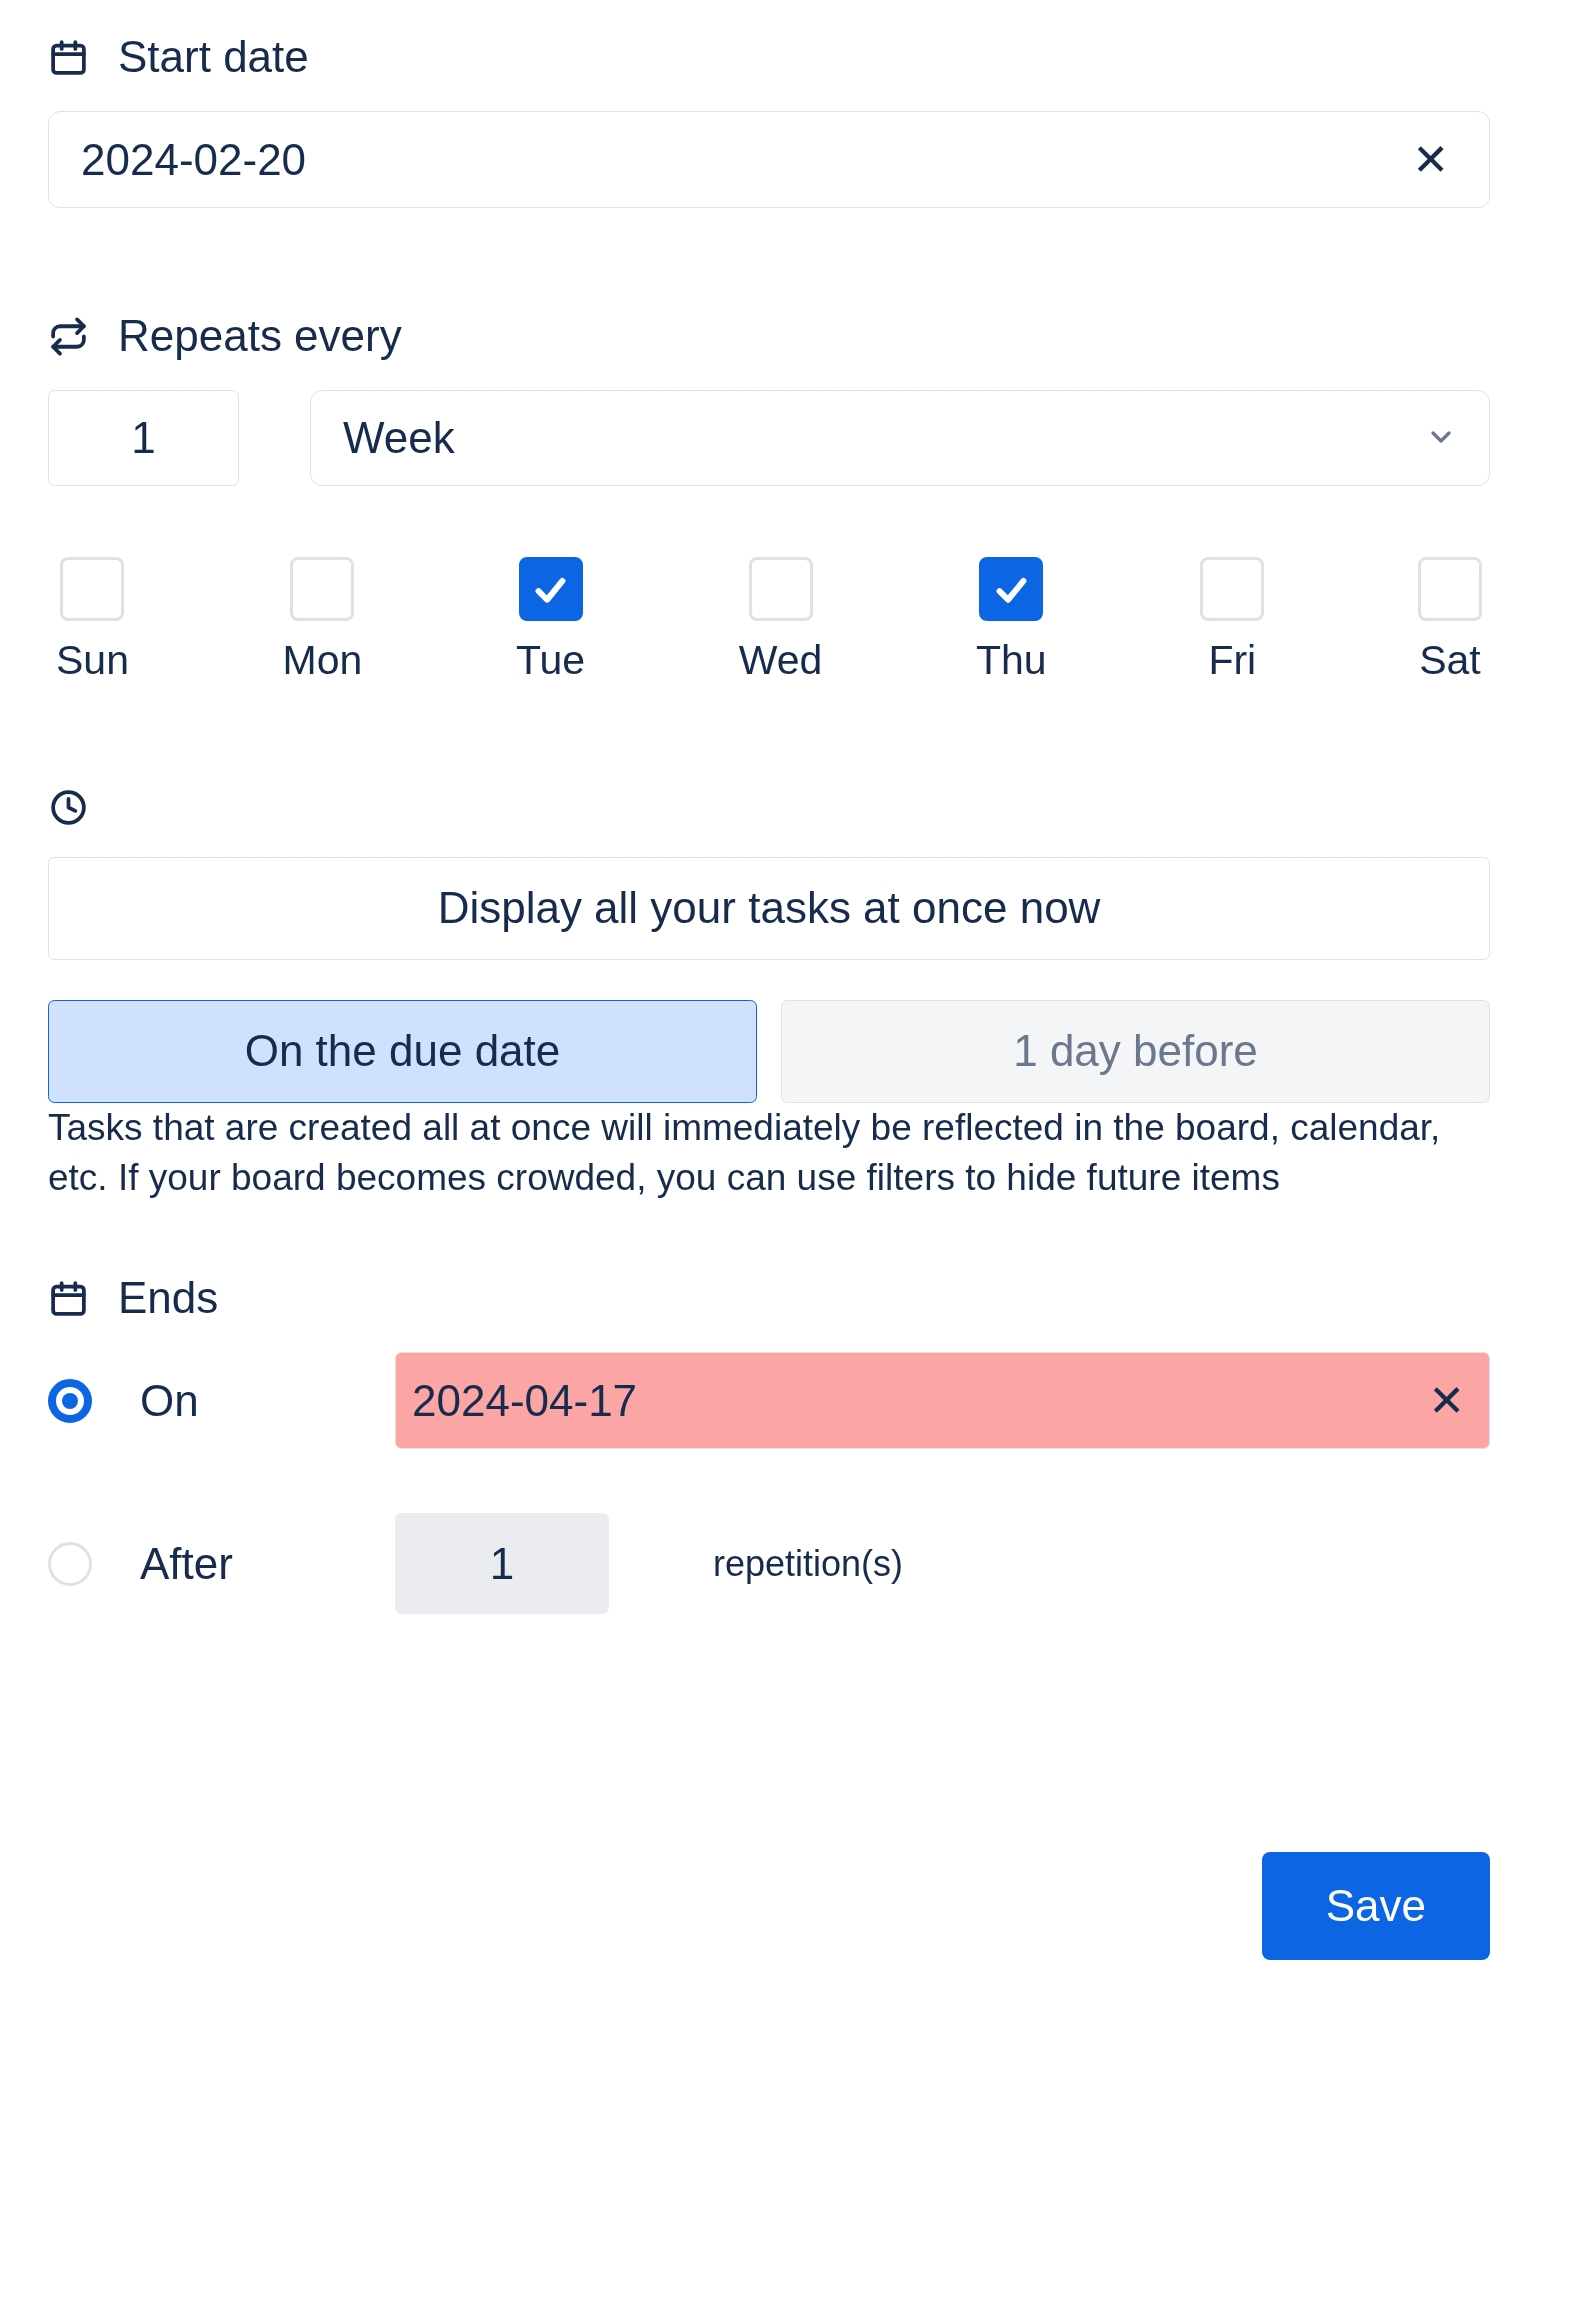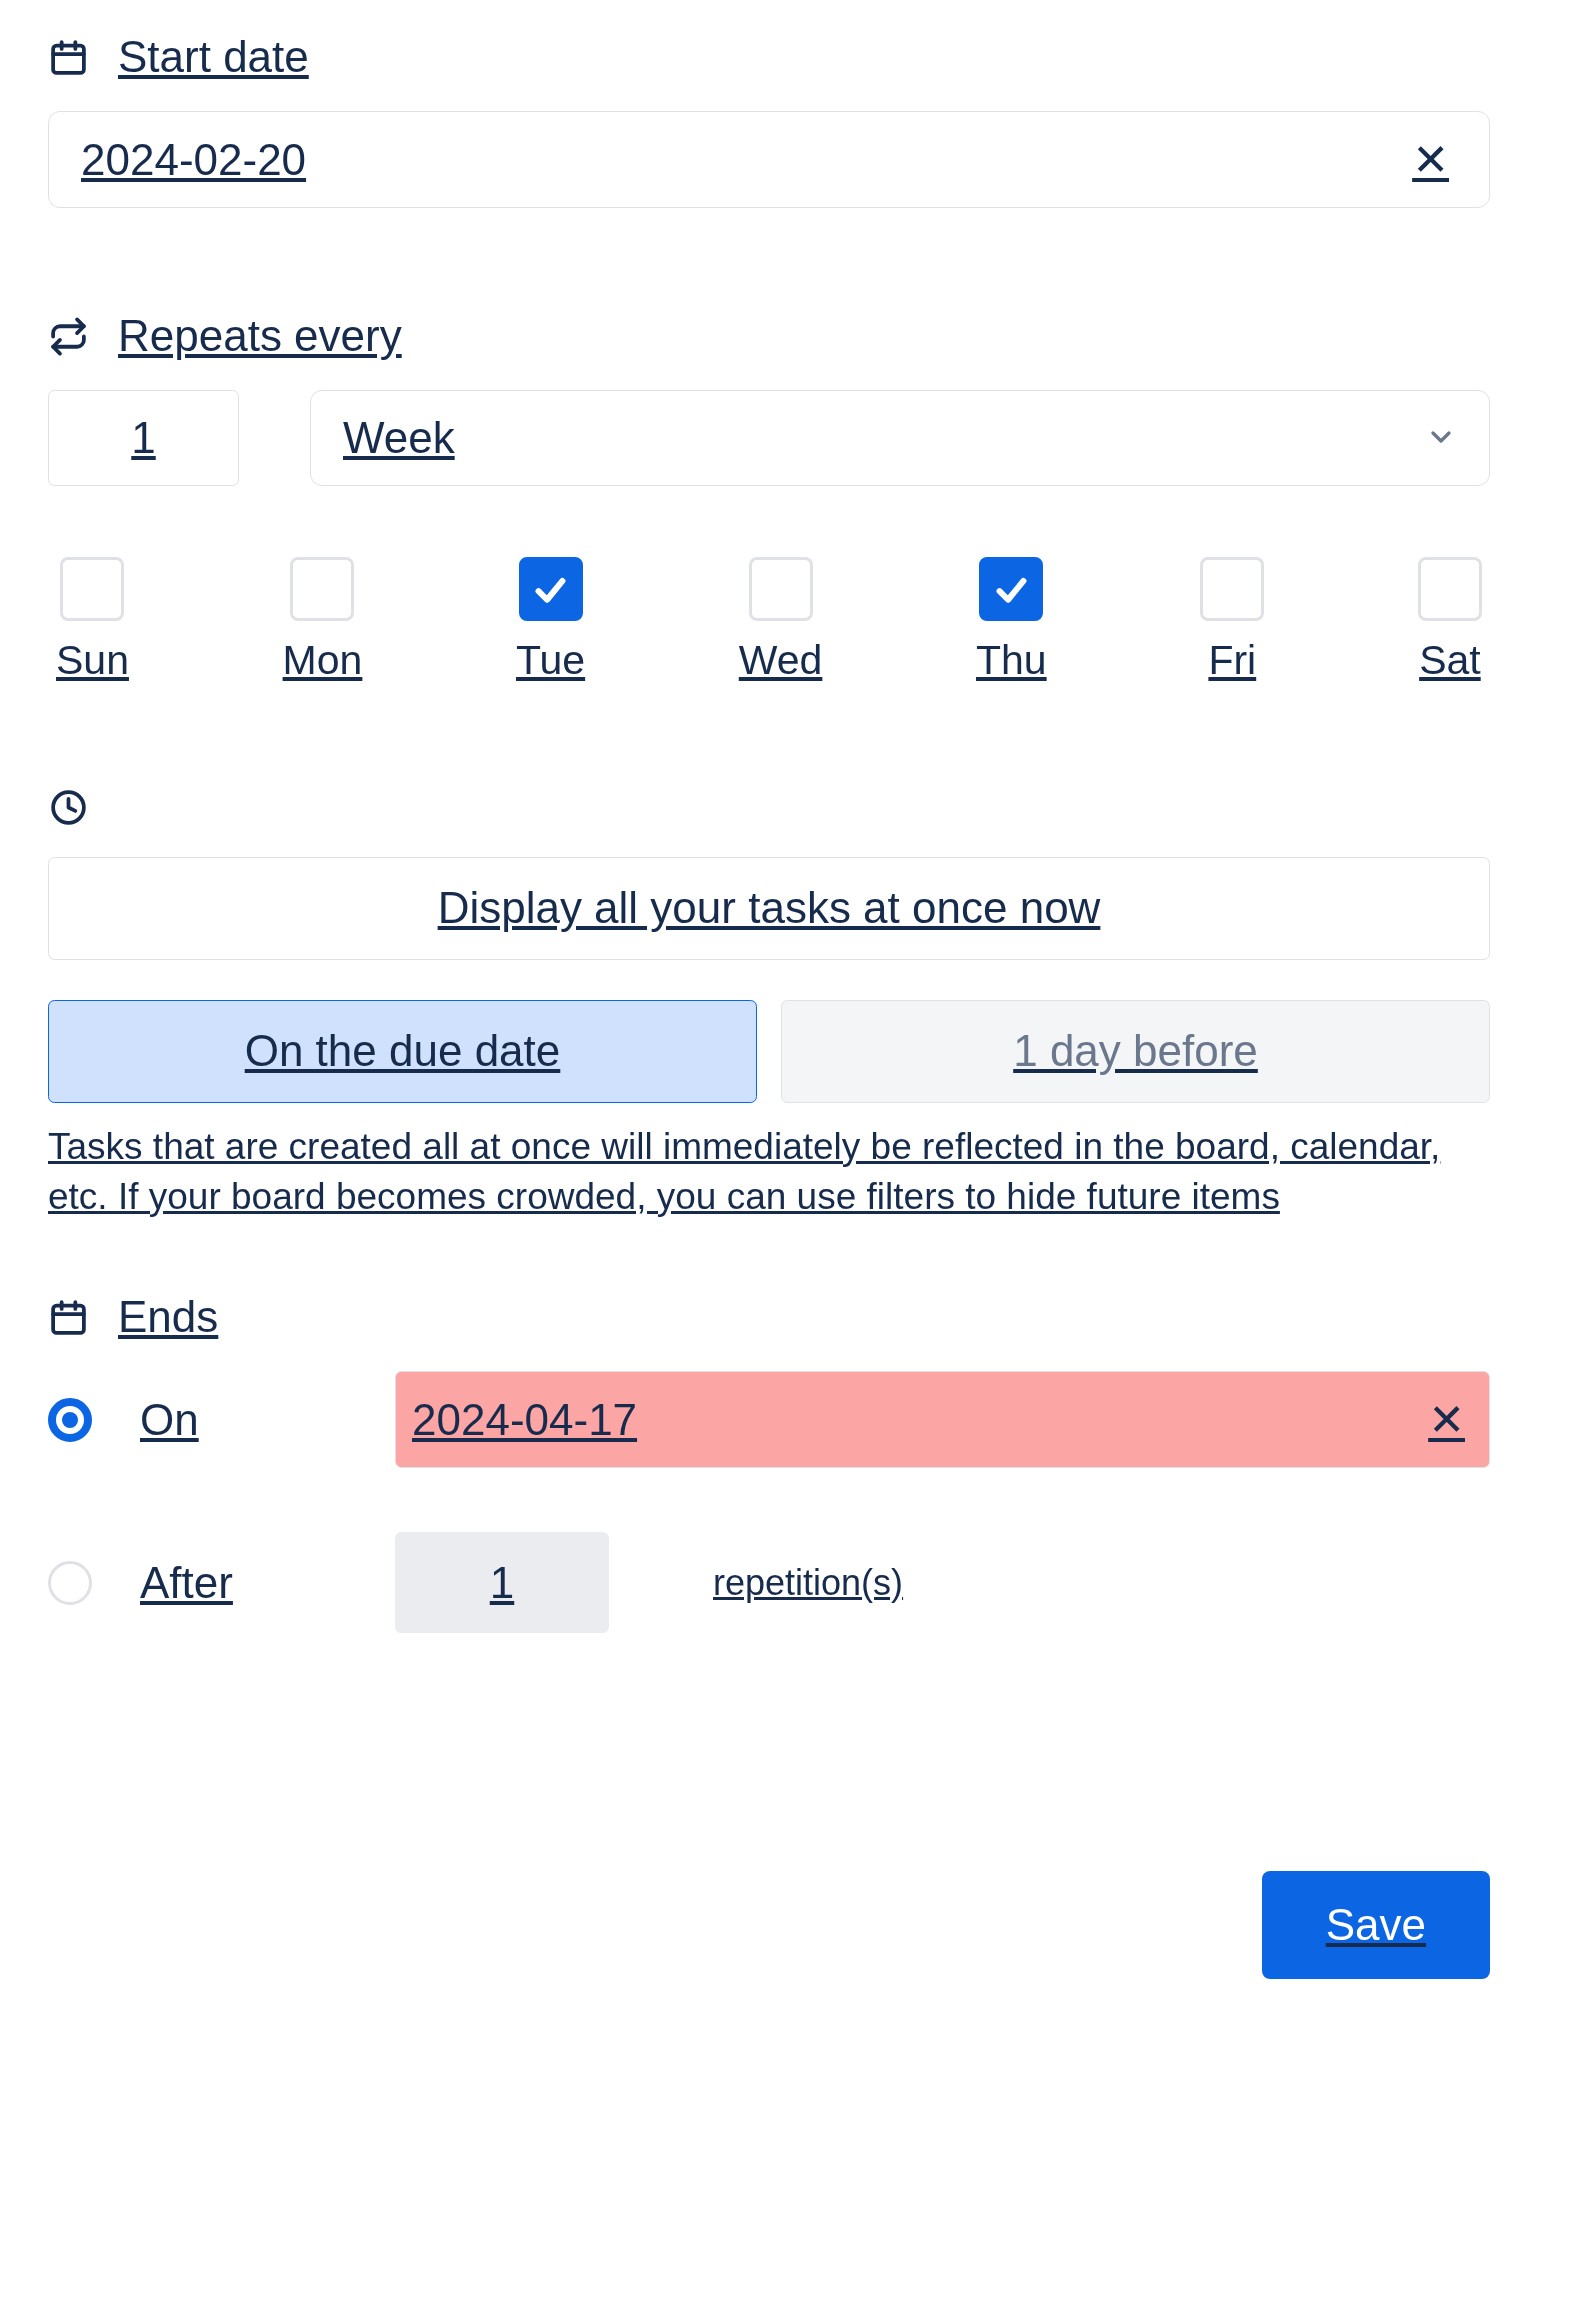--- a/index.html
+++ b/index.html
@@ -6,21 +6,20 @@
   html, body {
     margin: 0;
     padding: 0;
     background: #ffffff;
     font-family: -apple-system, BlinkMacSystemFont, "Segoe UI", Helvetica, Arial, sans-serif;
     color: #172B4D;
   }
   .page {
     width: 1538px;
     padding: 32px 48px 64px 48px;
-    text-decoration: underline;
   }
   .section-label {
     display: flex;
     align-items: center;
     gap: 29px;
     font-size: 44px;
     font-weight: 400;
     color: #172B4D;
     margin-bottom: 29px;
   }
@@ -132,21 +131,20 @@
   }
   .seg.active {
     background: #CFE1FC;
     border-color: #0C66E4;
     color: #172B4D;
   }
   .help-text {
     font-size: 37px;
     line-height: 1.35;
     color: #172B4D;
-    margin-top: 19px;
   }
   .end-row {
     display: flex;
     align-items: center;
     gap: 48px;
     margin-bottom: 64px;
   }
   .radio-outer {
     width: 44px;
     height: 44px;

